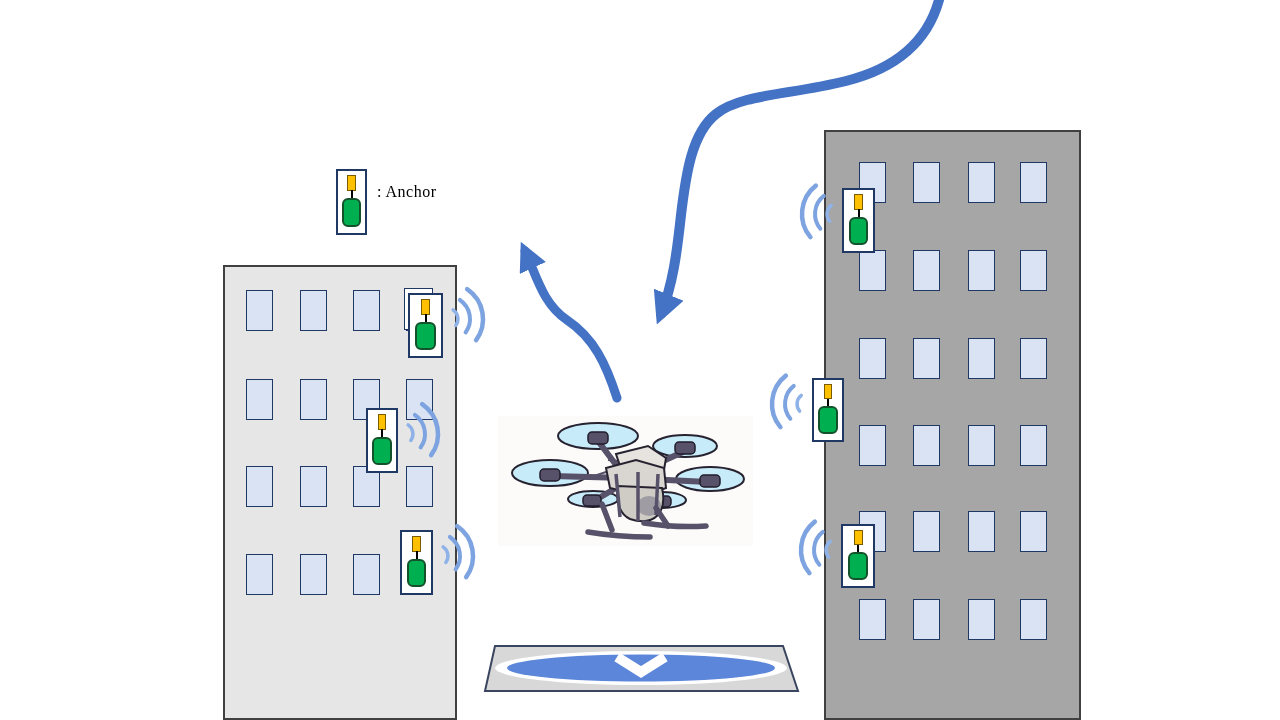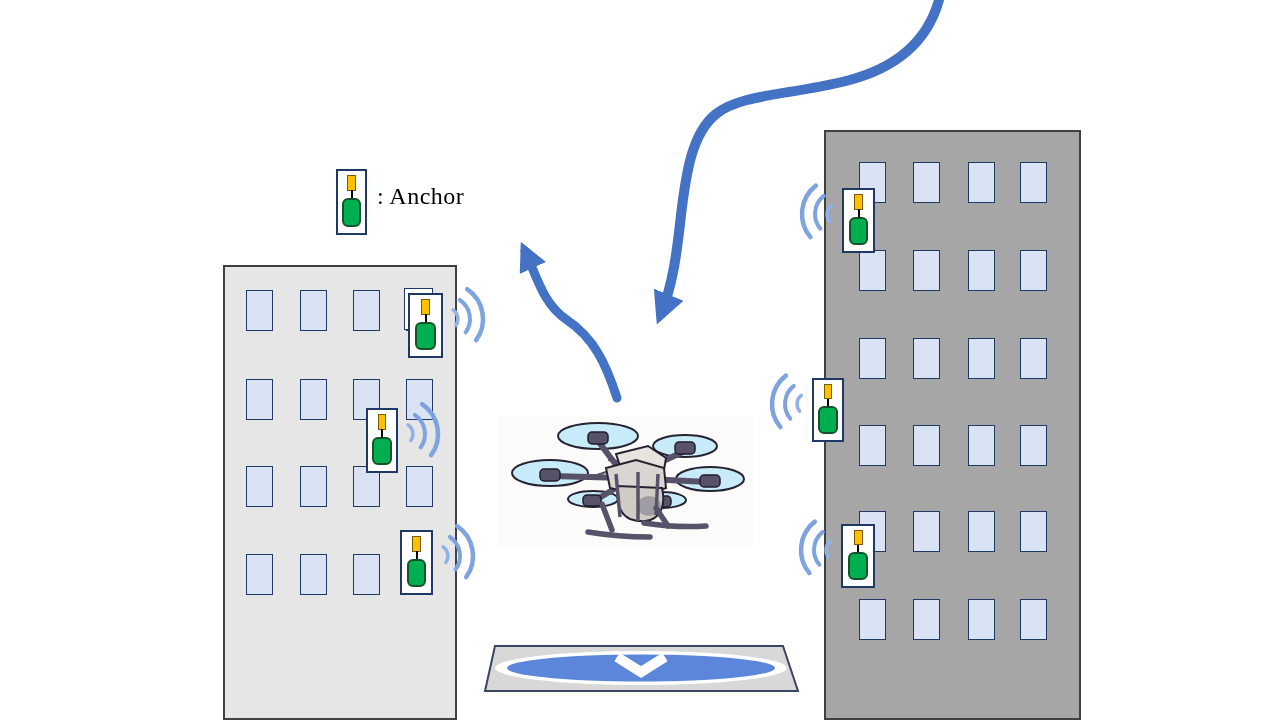--- a/index.html
+++ b/index.html
@@ -7,21 +7,21 @@
          font-family:"Liberation Sans",sans-serif;}
   .building{position:absolute;box-sizing:border-box;}
   .window{position:absolute;box-sizing:border-box;}
   .anchor{position:absolute;box-sizing:border-box;background:#ffffff;}
   .anchor .antenna{position:absolute;left:35%;top:7%;width:30%;height:25%;box-sizing:border-box;}
   .anchor .stem{position:absolute;left:calc(50% - 1px);top:31%;width:2px;height:13%;background:#000;}
   .anchor .body{position:absolute;left:16%;top:44%;width:68%;height:46%;border-radius:6px;box-sizing:border-box;}
   .backing{position:absolute;box-sizing:border-box;background:#ffffff;}
   svg.scene{position:absolute;left:0;top:0;pointer-events:none;}
   .legend-label{position:absolute;left:377px;top:183px;font-family:"Liberation Serif","DejaVu Serif",serif;
-                font-size:24px;color:#000;letter-spacing:0.5px;white-space:nowrap;}
+                font-size:16px;color:#000;letter-spacing:0.5px;white-space:nowrap;}
 </style>
 </head>
 <body>
 
 <div class="stage">
 
   <div id="buildings-layer">
       <div class="building" style="left: 223px; top: 265px; width: 234px; height: 455px; background: rgb(231, 230, 230); border: 2px solid rgb(64, 64, 64);">
         <div class="window" style="left: 21px; top: 23px; width: 27px; height: 41px; background: rgb(218, 227, 243); border: 1.5px solid rgb(32, 56, 100);"></div>
         <div class="window" style="left: 75px; top: 23px; width: 27px; height: 41px; background: rgb(218, 227, 243); border: 1.5px solid rgb(32, 56, 100);"></div>

